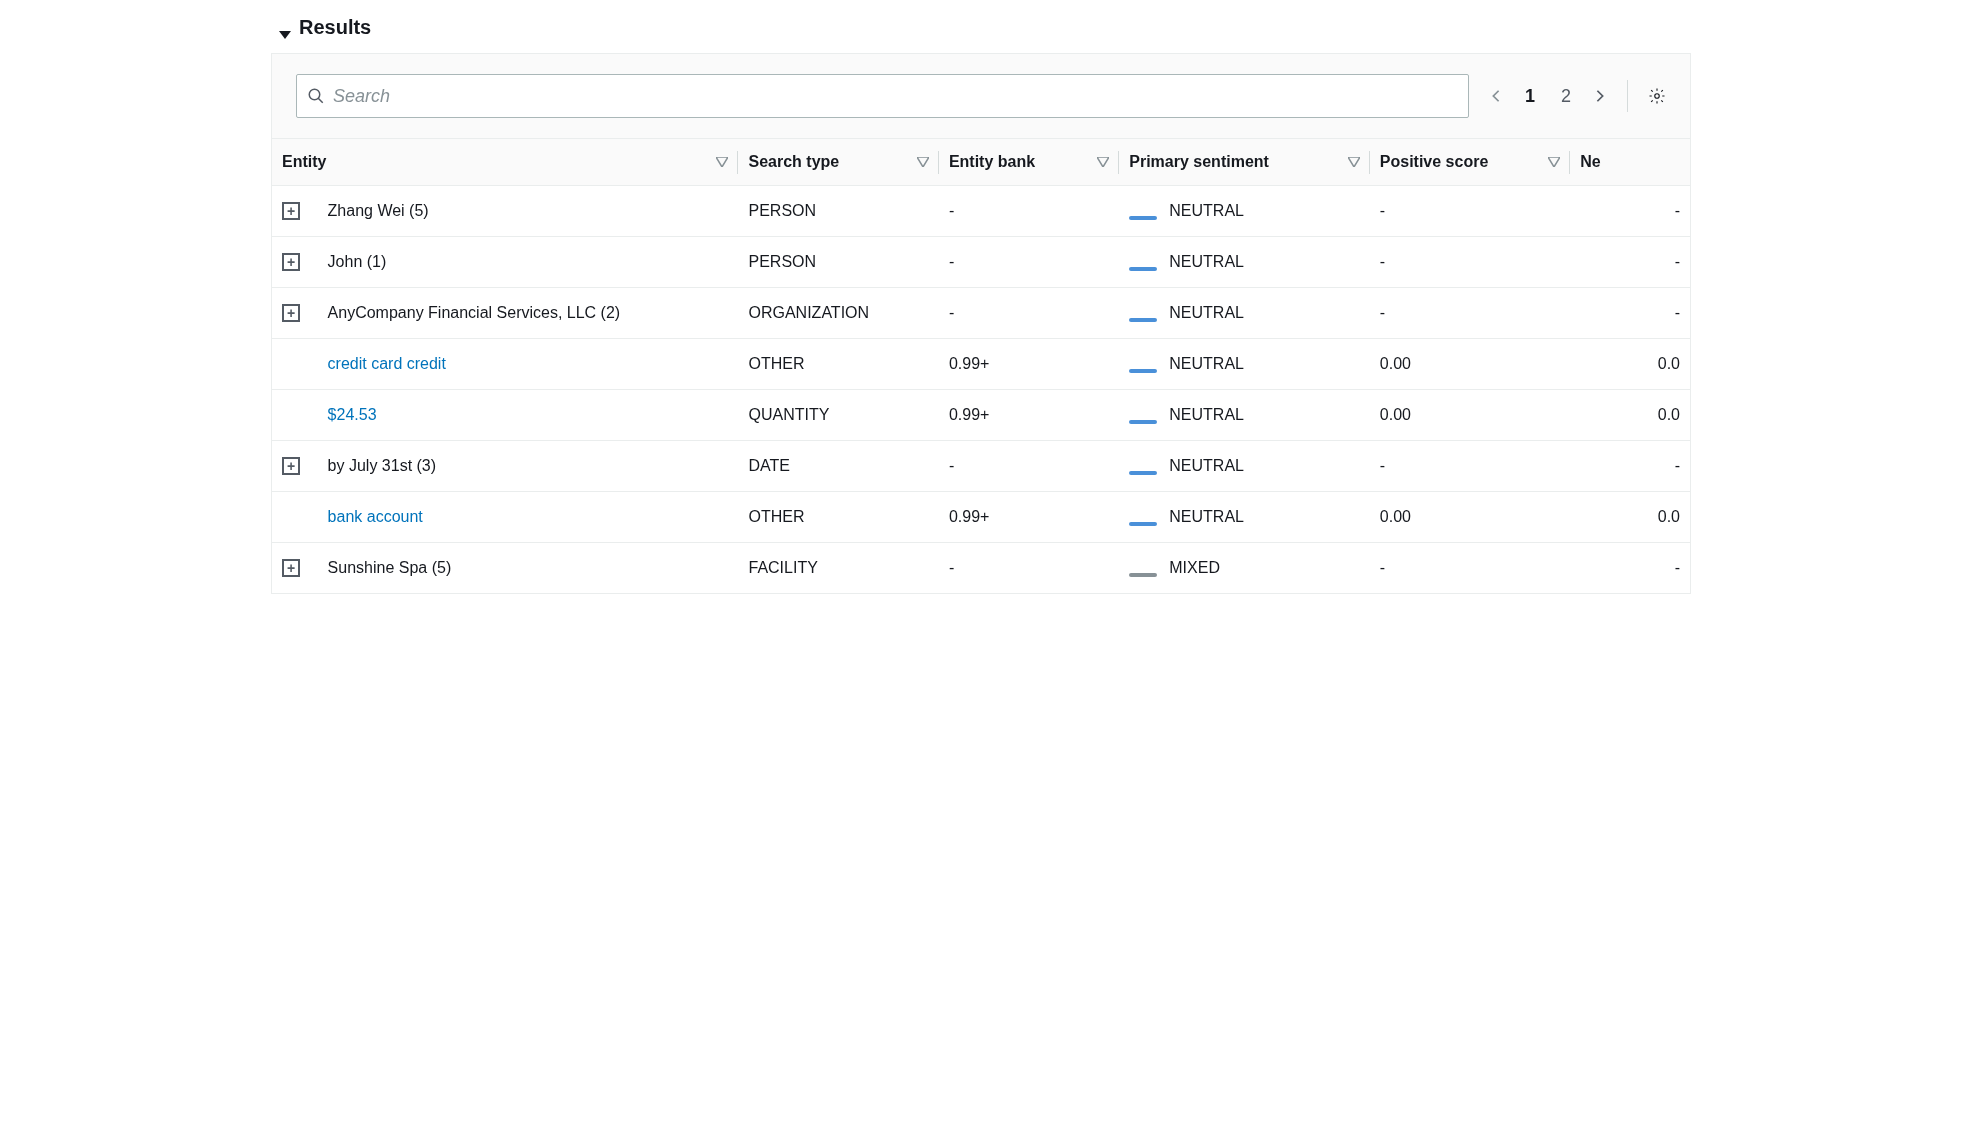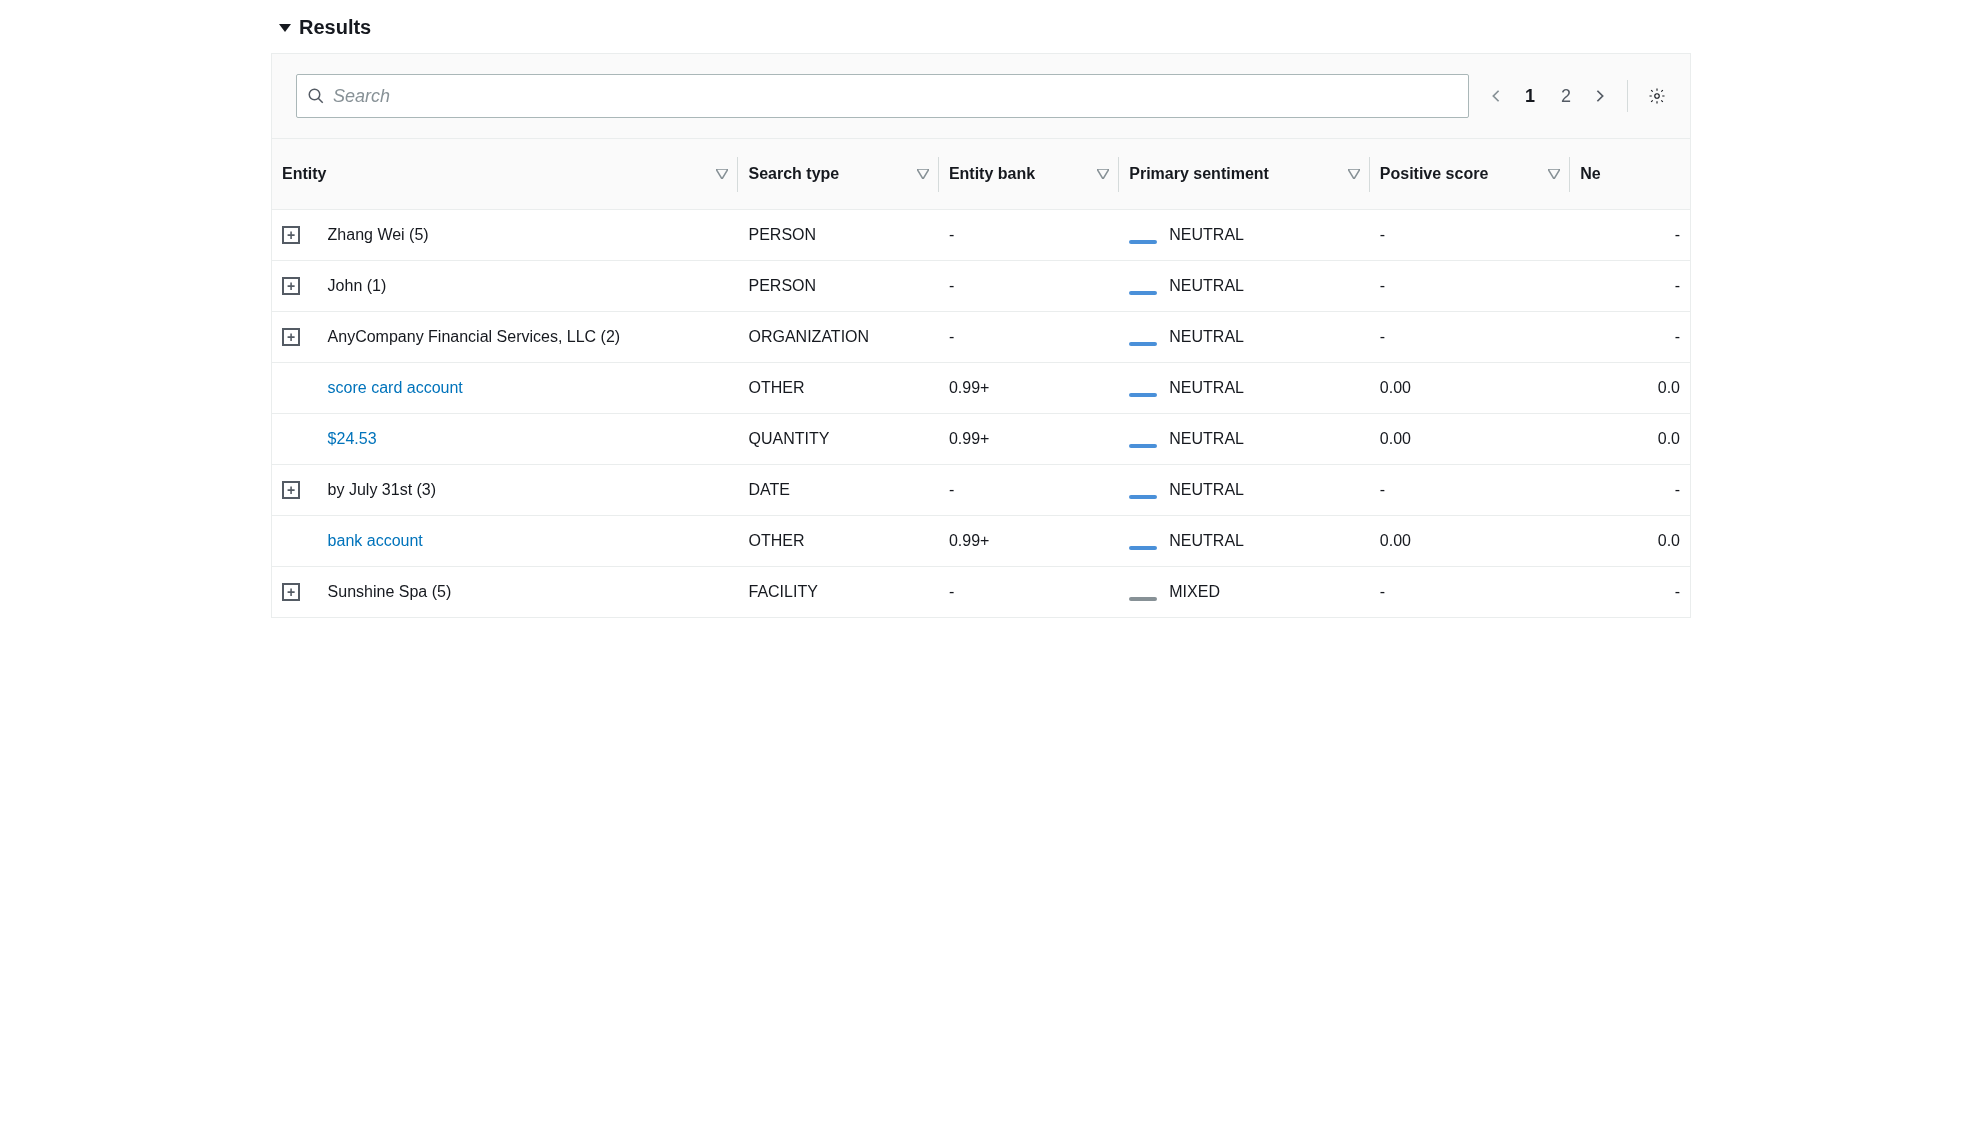--- a/index.html
+++ b/index.html
@@ -5,21 +5,21 @@
   * { box-sizing: border-box; margin: 0; padding: 0; }
   body {
     font-family: "Amazon Ember", "Helvetica Neue", Arial, sans-serif;
     font-size: 14px;
     color: #16191f;
     background: #fff;
     padding: 10px 0;
   }
   .results-panel { width: 1420px; margin: 0 auto; }
   .panel-header {
-    display: flex; align-items: center; gap: 8px;
+    display: flex; align-items: flex-end; gap: 8px;
     padding: 6px 8px 14px 8px;
   }
   .caret-down {
     width: 0; height: 0;
     border-left: 6px solid transparent;
     border-right: 6px solid transparent;
     border-top: 8px solid #16191f;
     cursor: pointer;
   }
   .panel-title { font-size: 20px; font-weight: 700; }
@@ -58,21 +58,21 @@
     width: 100%;
     border-collapse: collapse;
     border: 1px solid #eaeded;
     table-layout: fixed;
   }
   th {
     background: #fafafa;
     text-align: left;
     font-weight: 700;
     font-size: 16px;
-    padding: 26px 10px;
+    padding: 14px 10px;
     border-bottom: 1px solid #eaeded;
     position: relative;
     color: #16191f;
     white-space: nowrap;
     overflow: hidden;
   }
   th .th-inner { display: flex; align-items: center; justify-content: space-between; }
   .th-sep {
     position: absolute; right: 0; top: 25%; height: 50%;
     width: 1px; background: #d5dbdb;
@@ -250,21 +250,21 @@
             <span class="sent-wrap">
               <span class="sent-dash sent-neutral"></span>
               <span>NEUTRAL</span>
             </span>
           </td>
           <td>-</td>
           <td style="text-align: right;">-</td>
         </tr>
         <tr>
           <td></td>
-          <td><span class="entity-link">score card account</span></td>
+          <td><span class="entity-link">credit card credit</span></td>
           <td>OTHER</td>
           <td>0.99+</td>
           <td>
             <span class="sent-wrap">
               <span class="sent-dash sent-neutral"></span>
               <span>NEUTRAL</span>
             </span>
           </td>
           <td>0.00</td>
           <td style="text-align: right;">0.0</td>

